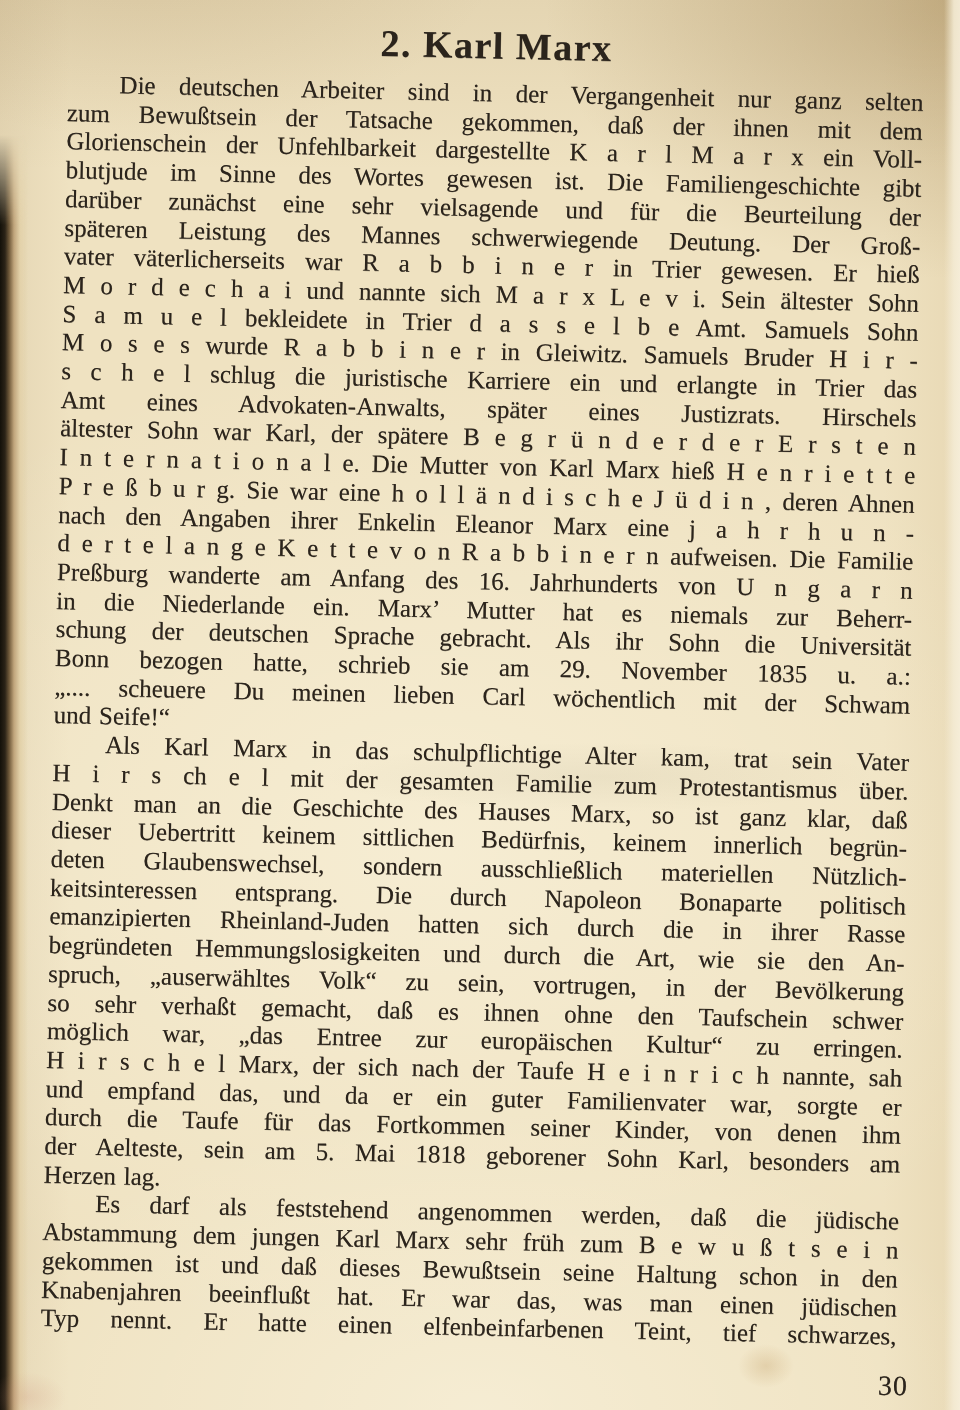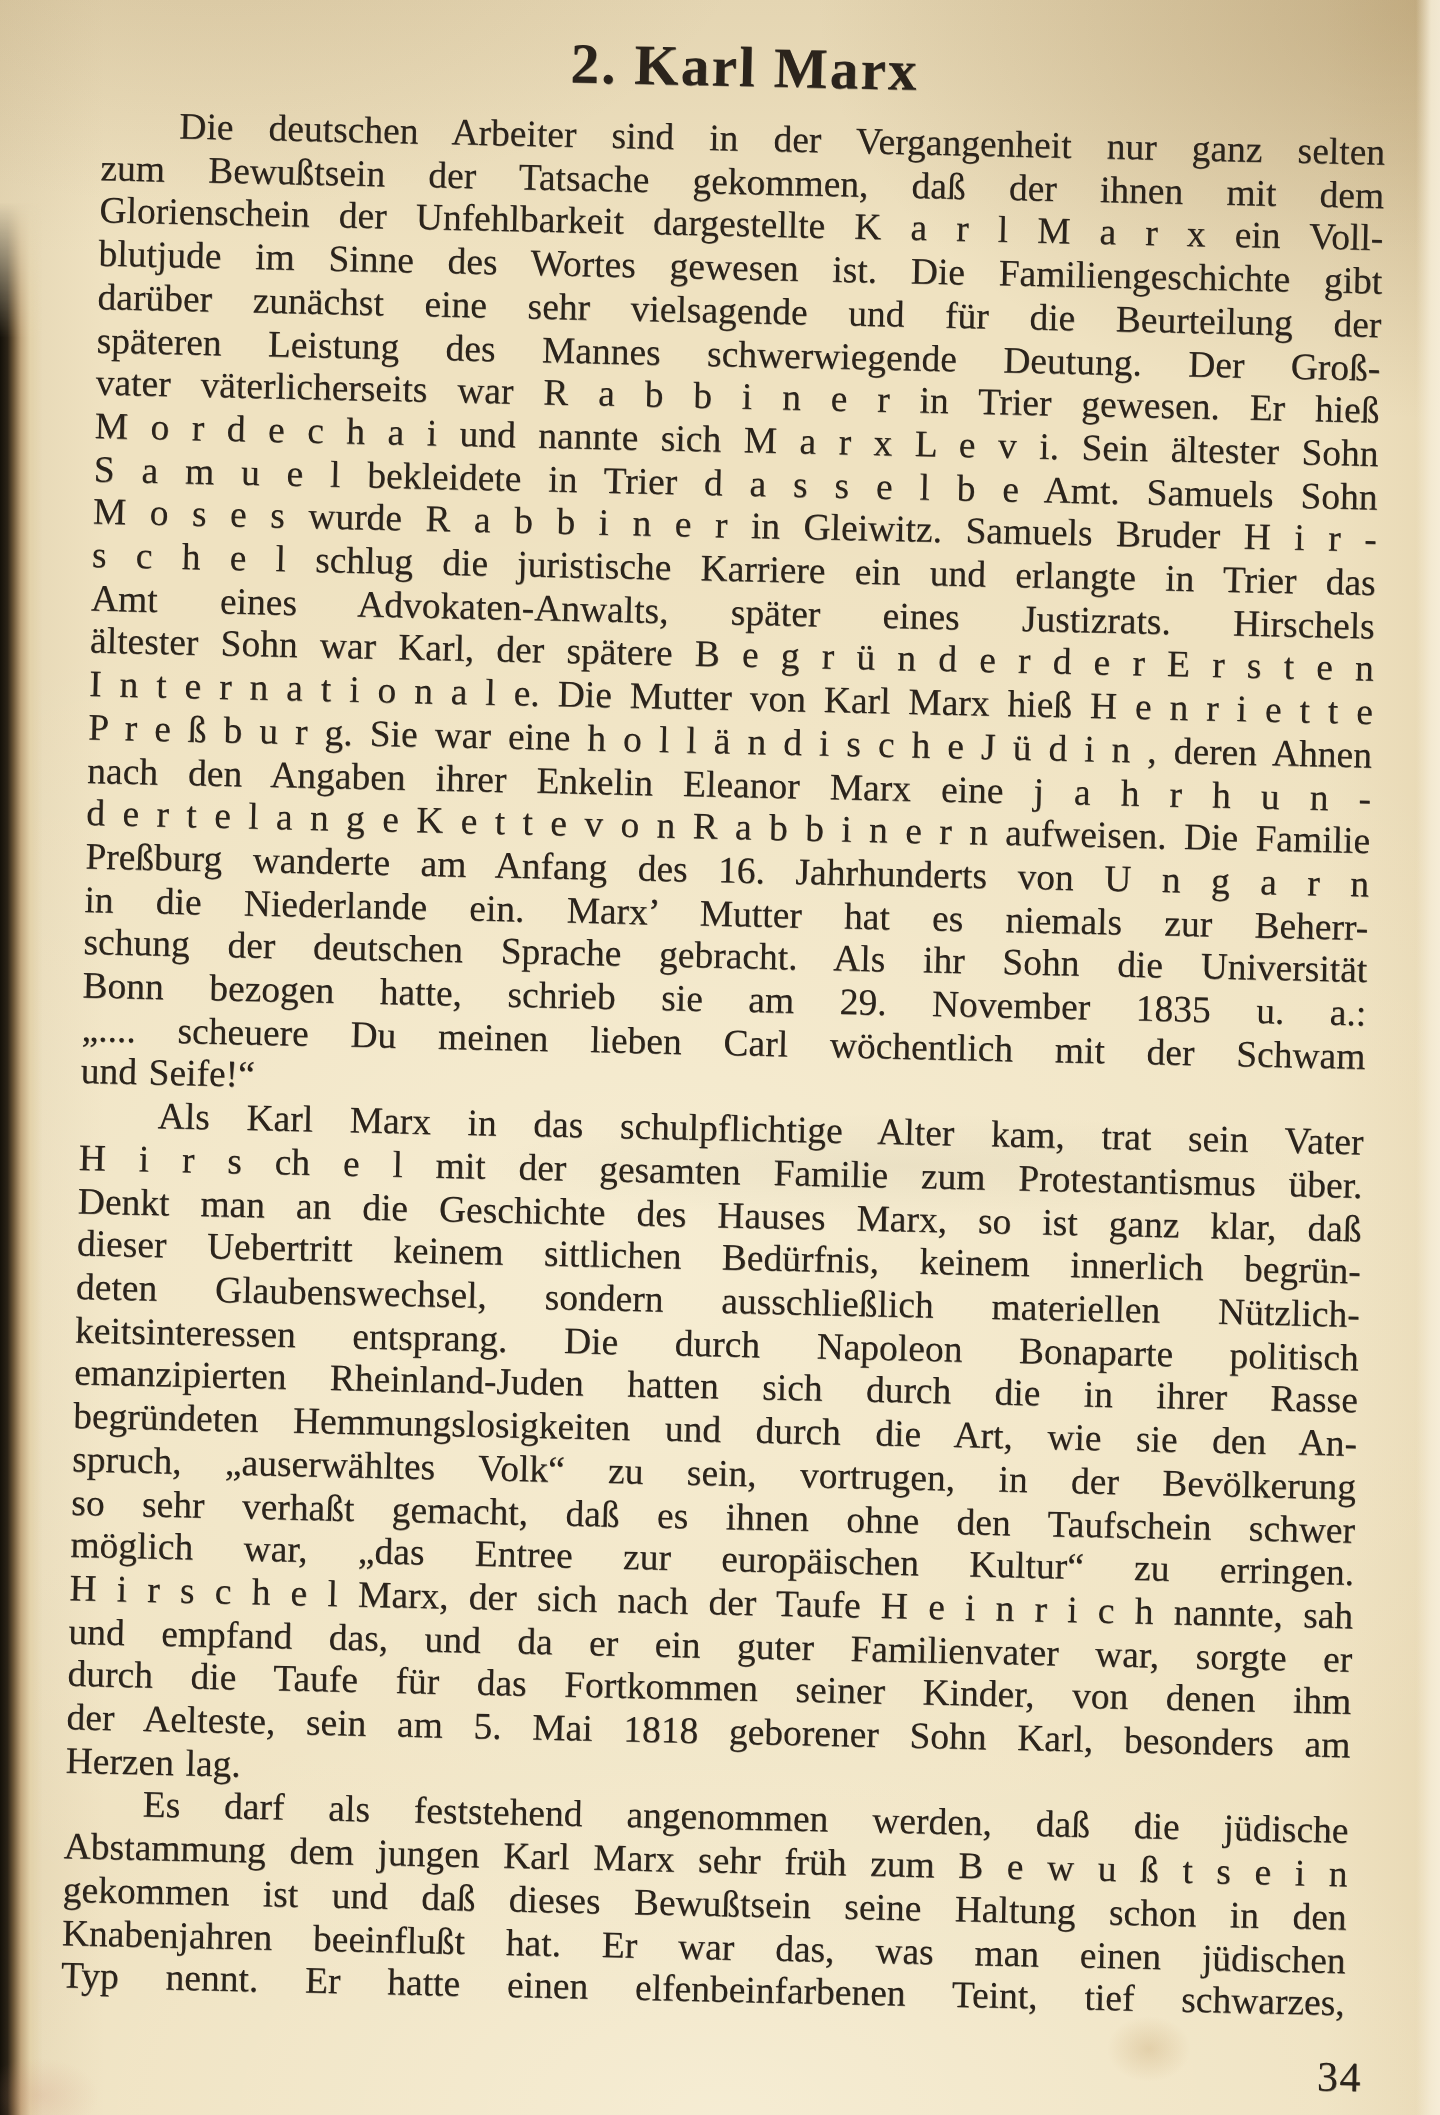--- a/index.html
+++ b/index.html
@@ -148,14 +148,14 @@
       </div>
     <div class="para cont">
         <div class="line">Es darf als feststehend angenommen werden, daß die jüdische</div>
         <div class="line">Abstammung dem jungen Karl Marx sehr früh zum B e w u ß t s e i n</div>
         <div class="line">gekommen ist und daß dieses Bewußtsein seine Haltung schon in den</div>
         <div class="line">Knabenjahren beeinflußt hat. Er war das, was man einen jüdischen</div>
         <div class="line">Typ nennt. Er hatte einen elfenbeinfarbenen Teint, tief schwarzes,</div>
       </div>
   </div>
 
-  <div class="pagenum">34</div>
+  <div class="pagenum">30</div>
 </div>
 
 </body></html>

